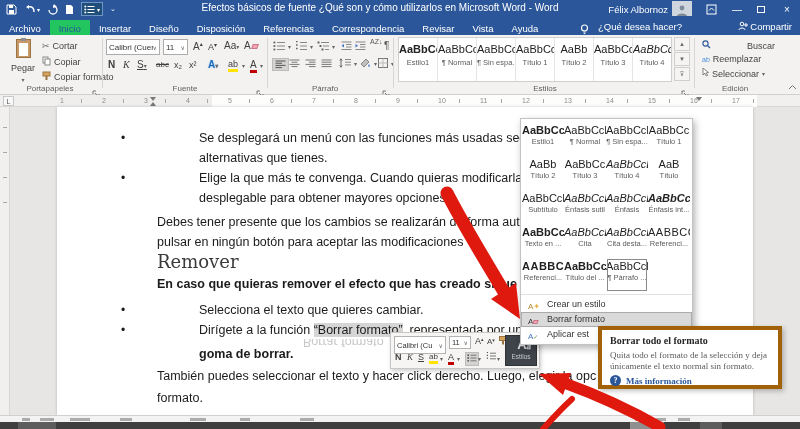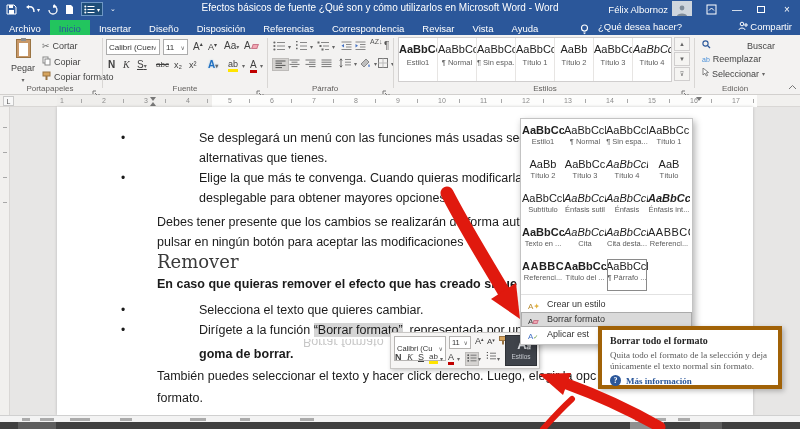--- a/index.html
+++ b/index.html
@@ -497,21 +497,21 @@
       <span class="bullet" style="top:216px;">•</span>
       <div class="dline" style="left:142px; top:216px;"><span>Dirígete a la función </span><span class="selgray">“Borrar formato”</span><span>, representada por una</span></div>
       <div class="ghost">Borrar formato</div>
       <div class="dline" style="left:142px; top:240px; font-weight:bold;">goma de borrar.</div>
       <div class="dline" style="left:100px; top:262px;">También puedes seleccionar el texto y hacer click derecho. Luego, elegir la opc</div>
       <div class="dline" style="left:100px; top:284px;">formato.</div>
     </div>
   </div>
 
   <div class="minibar">
-    <div class="mb-combo" style="left:3px; top:3px; width:52px; height:25px;">
+    <div class="mb-combo" style="left:3px; top:3px; width:52px; height:18px;">
         <span style="overflow:hidden;white-space:nowrap;">Calibri (Cu</span>
         <span class="caret">∨</span>
       </div>
     <div class="mb-combo" style="left:58px; top:3px; width:22px; height:13px;">
         <span>11</span>
         <span class="caret">∨</span>
       </div>
     <div class="mb-btn" style="left:84px; top:3px;">A<span style="font-size:5px;vertical-align:3px;">▴</span></div>
     <div class="mb-btn" style="left:96px; top:4px; font-size:8px;">A<span style="font-size:5px;vertical-align:2px;">▾</span></div>
     <div class="mb-btn" style="left:108px; top:3px;"><svg width="8" height="9" viewBox="0 0 8 9">

